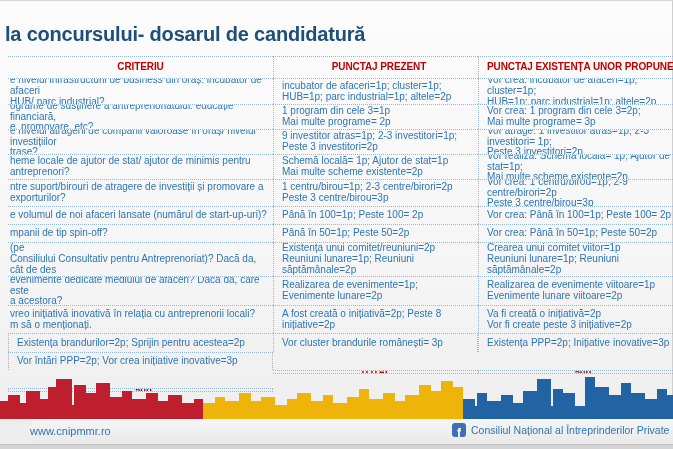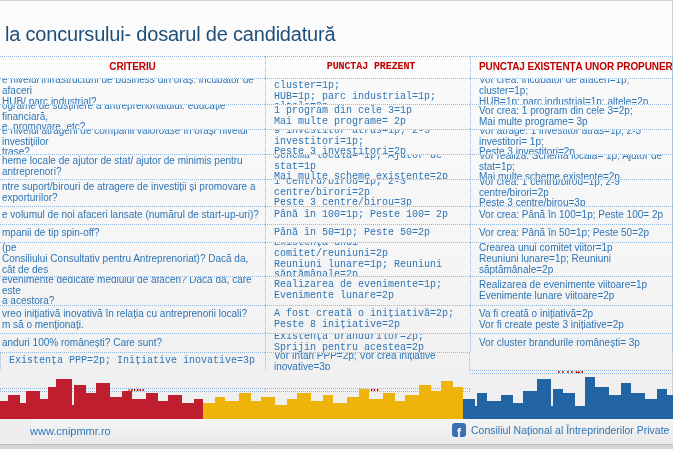--- a/index.html
+++ b/index.html
@@ -7,35 +7,35 @@
     width:673px; height:449px; overflow:hidden; position:relative;
     font-family:"Liberation Sans", sans-serif; background:#ffffff;
   }
   .slide {
     position:absolute; left:0; top:0; width:673px; height:449px; box-sizing:border-box;
     background:linear-gradient(180deg,#FCFCFC 0%,#F5F5F5 60%,#EDEDED 100%);
     border-top:1px solid #D8D8D8; border-right:1px solid #CFCFCF;
   }
   .title {
     position:absolute; left:5px; top:22px; white-space:nowrap;
-    font-size:20px; font-weight:normal; color:#1F4E79; letter-spacing:-0.2px;
+    font-size:20px; font-weight:bold; color:#1F4E79; letter-spacing:-0.2px;
   }
   .scoretable {
-    position:absolute; left:0; top:55px; width:592px;
+    position:absolute; left:8px; top:55px; width:592px;
     display:grid; grid-template-columns:265px 205px 203px;
     grid-template-rows:22px 26px 25px 25px 25px 27px 18px 18px 34px 29px 28px 19px 18px 13px;
   }
   .cell {
     box-sizing:border-box; border-top:1px dotted #93B9DE;
     font-size:10px; line-height:10.8px; color:#2E75B6;
     white-space:pre-line; overflow:hidden;
     display:flex; flex-direction:column; justify-content:center;
     padding:1px 2px 1px 2px;
   }
-  .c2 { border-left:1px dotted #93B9DE; padding-left:8px;font-family:Liberation Mono, monospace; }
+  .c2 { border-left:1px dotted #93B9DE; padding-left:8px; }
   .c3 { border-left:1px dotted #93B9DE; border-right:1px dotted #93B9DE; padding-left:8px; }
   .hcell {
     color:#C00000; font-weight:bold; font-size:10px; letter-spacing:-0.1px;
     white-space:nowrap;
   }
   .hc { align-items:center; }
   .tcell {
     color:#C00000; font-weight:bold; font-size:9.5px;
     align-items:center; border-bottom:1px dotted #93B9DE;margin-top:18px;
   }
@@ -130,21 +130,20 @@
 Evenimente lunare=2p</div>
     <div class="cell c3">Realizarea de evenimente viitoare=1p
 Evenimente lunare viitoare=2p</div>
 
     <div class="cell c1">vreo inițiativă inovativă în relația cu antreprenorii locali?
 m să o menționați.</div>
     <div class="cell c2">A fost creată o inițiativă=2p; Peste 8 inițiative=2p</div>
     <div class="cell c3">Va fi creată o inițiativă=2p
 Vor fi create peste 3 inițiative=2p</div>
 
-    <div class="cell c1">anduri 100% românești? Care sunt?</div>
     <div class="cell c2">Existența brandurilor=2p; Sprijin pentru acestea=2p</div>
     <div class="cell c3">Vor cluster brandurile românești= 3p</div>
 
     <div class="cell c2">Existența PPP=2p; Inițiative inovative=3p</div>
     <div class="cell c3">Vor întări PPP=2p; Vor crea inițiative inovative=3p</div>
 
     <div class="cell c1 tcell">TOTAL</div>
     <div class="cell c2 tcell">50p</div>
     <div class="cell c3 tcell">50p</div>
   </div>

